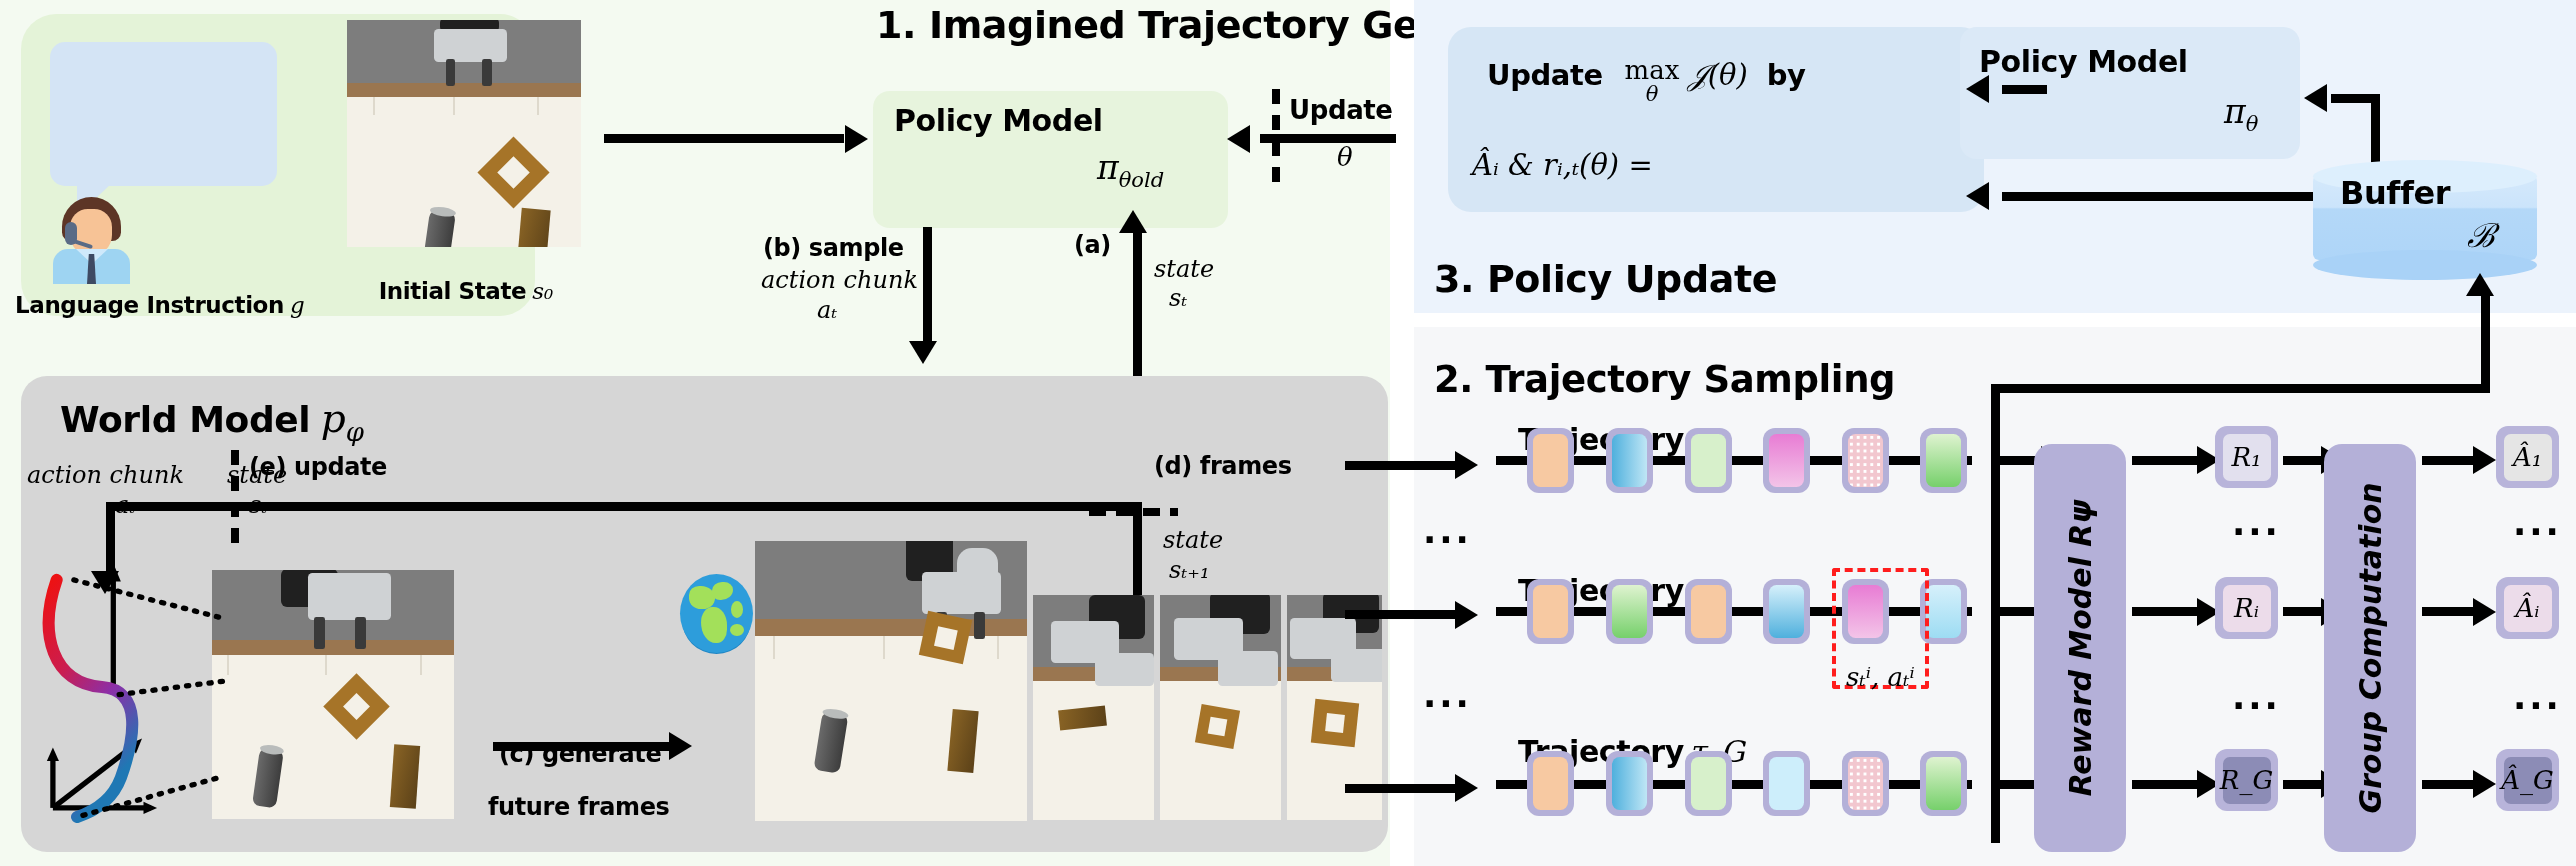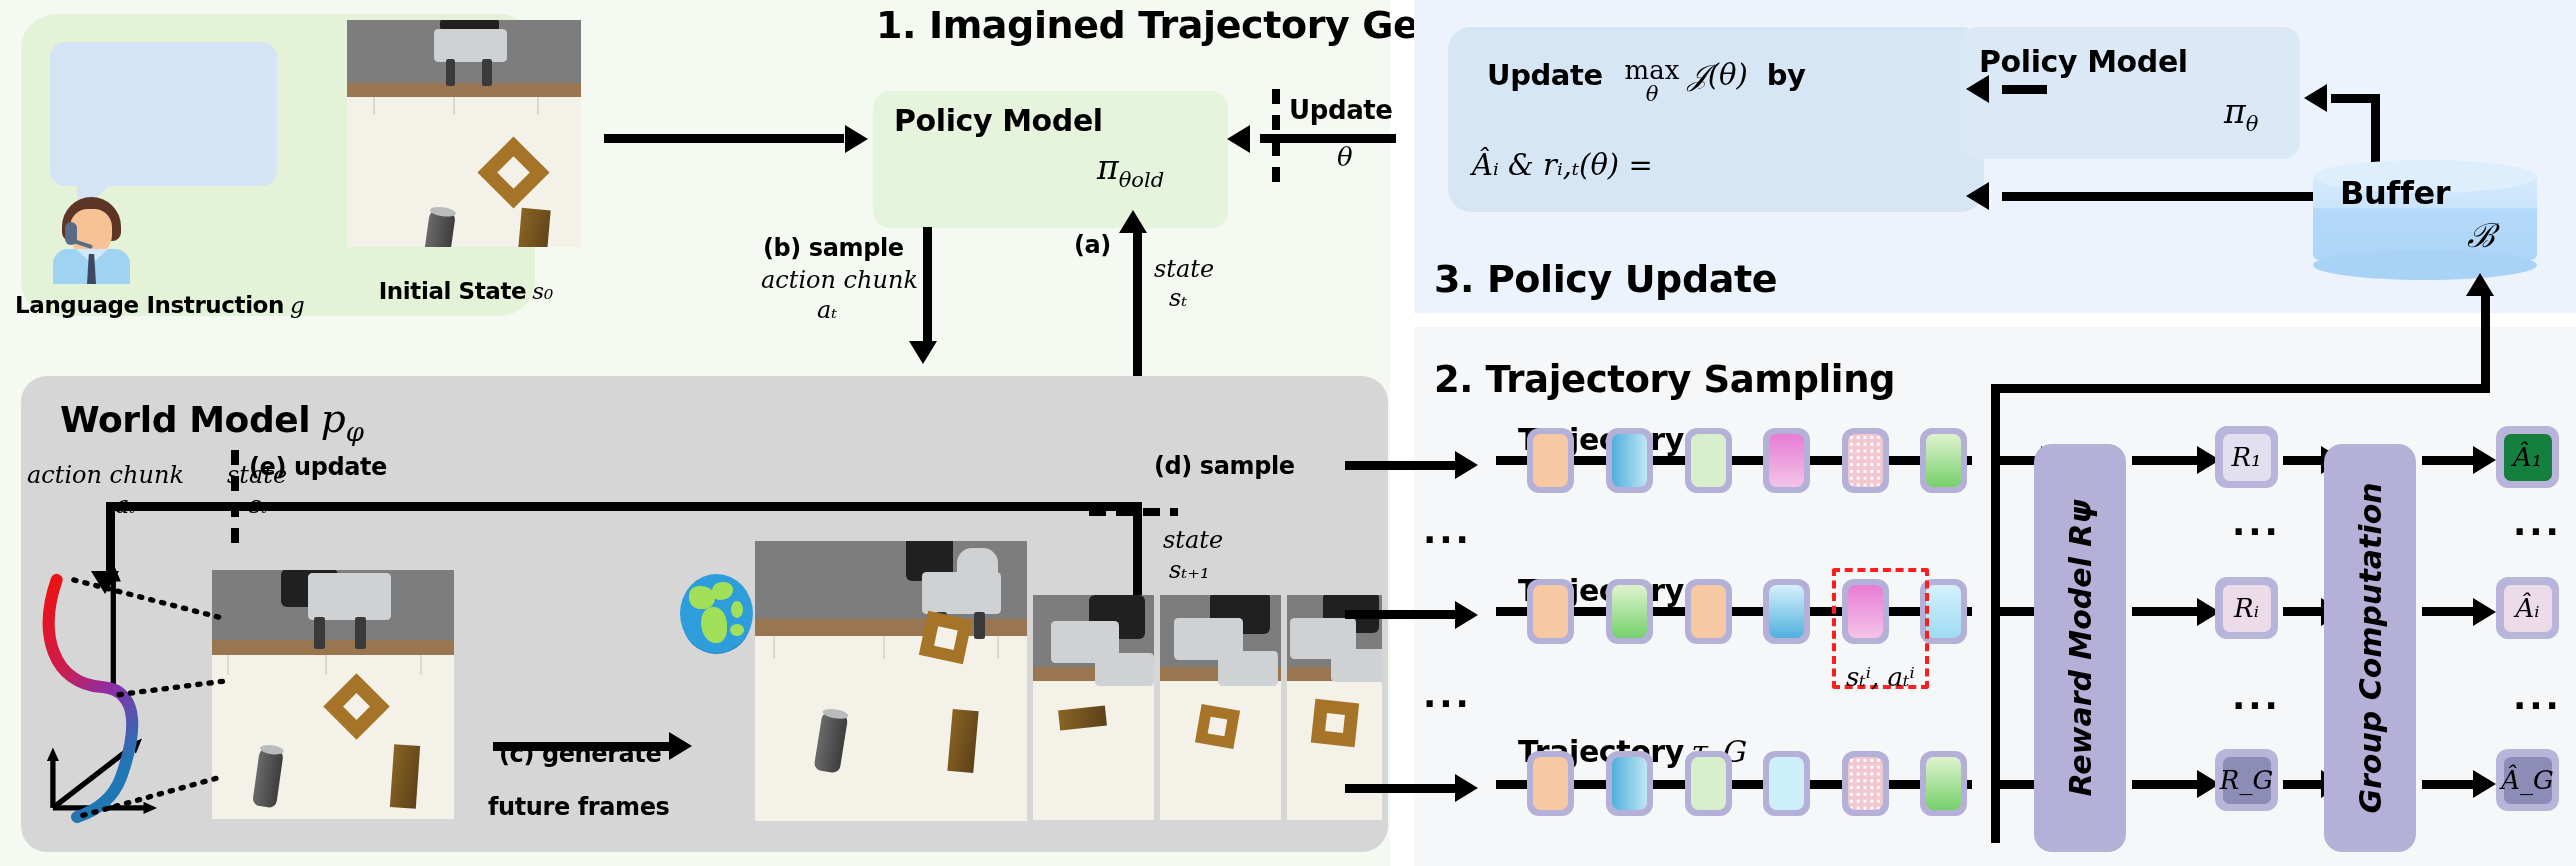--- a/index.html
+++ b/index.html
@@ -182,21 +182,21 @@
 <div class="head-u" style="left:1119px;top:210px;"></div>
 <div class="abs hand" style="left:1074px;top:231px;font-size:24px;">(a)</div>
 <div class="abs mathi" style="left:1154px;top:255px;font-size:24px;">state</div>
 <div class="abs mathi" style="left:1169px;top:284px;font-size:24px;">sₜ</div>
 
 <div class="abs" id="panel-world"></div>
 <div class="abs" style="left:60px;top:396px;">
   <span class="hand" style="font-size:36px;">World Model</span><span class="mathi" style="font-size:39px;padding-left:10.6px;">p</span><span class="mathi" style="font-size:26px;vertical-align:-9px;">φ</span>
 </div>
 
-<div class="abs hand" style="left:1154px;top:452px;font-size:24px;">(d) sample</div>
+<div class="abs hand" style="left:1154px;top:452px;font-size:24px;">(d) frames</div>
 <div class="dashline-h" style="left:1089px;top:508px;width:89px;"></div>
 <div class="abs mathi" style="left:1163px;top:526px;font-size:24px;">state</div>
 <div class="abs mathi" style="left:1169px;top:556px;font-size:24px;">sₜ₊₁</div>
 
 <div class="dashline-v" style="left:231px;top:450px;height:95px;"></div>
 <div class="abs hand" style="left:249px;top:453px;font-size:24px;">(e) update</div>
 <div class="arrow-h" style="left:106px;top:502px;width:1032px;"></div>
 <div class="arrow-v" style="left:106px;top:502px;height:76px;"></div>
 <div class="head-d" style="left:91px;top:571px;"></div>
 <div class="arrow-v" style="left:1133px;top:502px;height:121px;"></div>
@@ -595,21 +595,21 @@
 </div>
 
 <div class="arrow-h" style="left:2422px;top:456px;width:57px;"></div>
 <div class="head-r" style="left:2473px;top:446px;"></div>
 <div class="arrow-h" style="left:2422px;top:607px;width:57px;"></div>
 <div class="head-r" style="left:2473px;top:598px;"></div>
 <div class="arrow-h" style="left:2422px;top:780px;width:57px;"></div>
 <div class="head-r" style="left:2473px;top:770px;"></div>
 
 <div class="rbox" style="left:2496px;top:426px;">
-  <div class="in" style="background:#15803d;">Â₁</div>
+  <div class="in" style="background:#e5e5e5;">Â₁</div>
 </div>
 <div class="rbox" style="left:2496px;top:577px;">
   <div class="in" style="background:#ecdcea;">Âᵢ</div>
 </div>
 <div class="rbox" style="left:2496px;top:749px;">
   <div class="in" style="background:#8c8cb6;">Â_G</div>
 </div>
 <div class="abs dots" style="left:2513px;top:515px;">···</div>
 <div class="abs dots" style="left:2513px;top:689px;">···</div>
 

